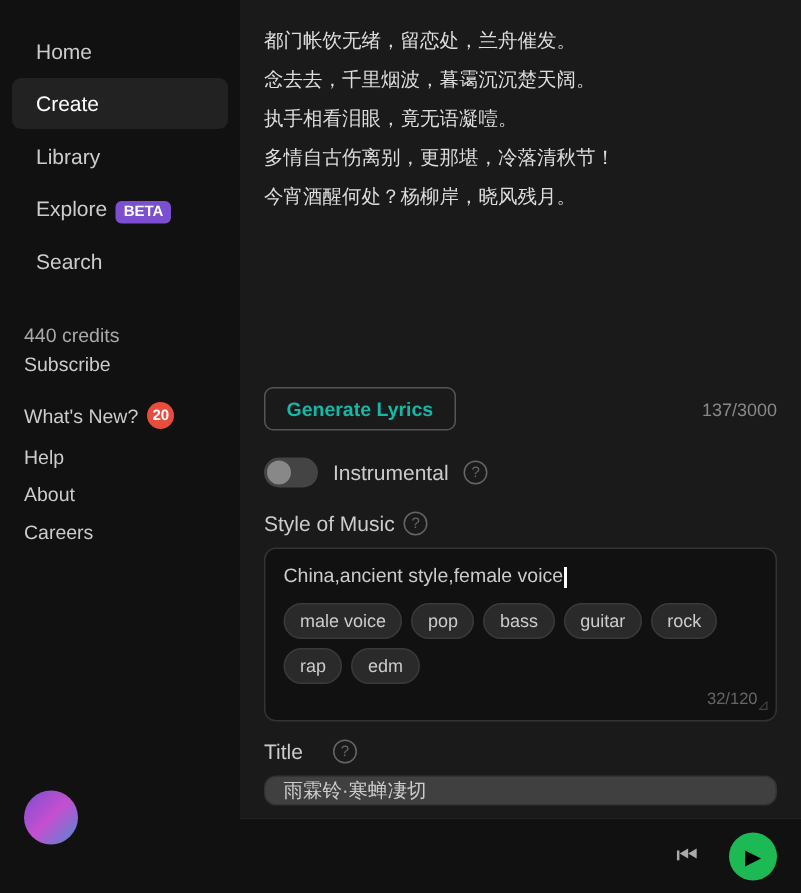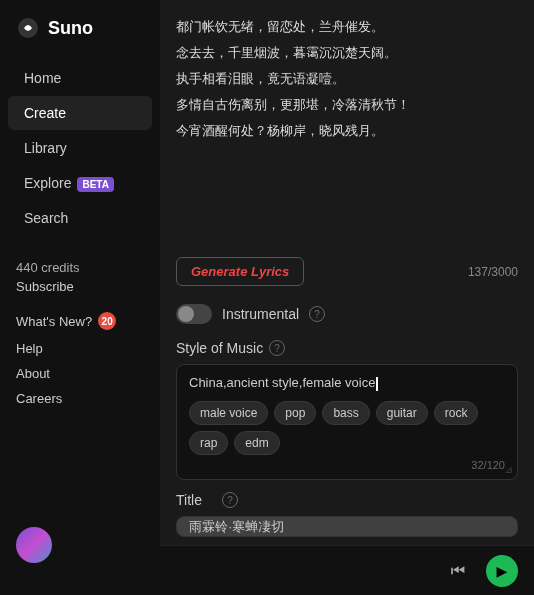--- a/index.html
+++ b/index.html
@@ -177,27 +177,26 @@
       display: flex;
       align-items: center;
       justify-content: space-between;
       padding: 10px 16px;
       background: #1a1a1a;
     }
 
     .generate-lyrics-btn {
       background: transparent;
       border: 1.5px solid #555;
-      color: #ef4444;
+      color: #14b8a6;
       font-size: 13px;
       font-weight: 600;
       padding: 6px 14px;
       border-radius: 6px;
       cursor: pointer;
-      font-style: italic;
     }
 
     .char-count-lyrics {
       font-size: 12px;
       color: #888;
     }
 
     
     .instrumental-row {
       display: flex;
@@ -371,27 +370,20 @@
     .play-btn {
       background: #1db954;
       color: #000;
       font-size: 14px;
     }
   </style>
 </head>
 <body>
 
 <div class="sidebar">
-  <div class="logo-area">
-    <svg class="logo-icon" viewBox="0 0 24 24" fill="none">
-      <circle cx="12" cy="12" r="10" fill="#fff" opacity="0.15"></circle>
-      <path d="M8 12 Q12 6 16 12 Q12 18 8 12Z" fill="#fff"></path>
-    </svg>
-    <span class="logo-text">Suno</span>
-  </div>
 
   <div id="nav-container">
       <div class="nav-item">Home</div>
       <div class="nav-item active">Create</div>
       <div class="nav-item">Library</div>
       <div class="nav-item">Explore<span class="beta-badge">BETA</span></div>
       <div class="nav-item">Search</div>
     </div>
 
   <div class="sidebar-divider"></div>

